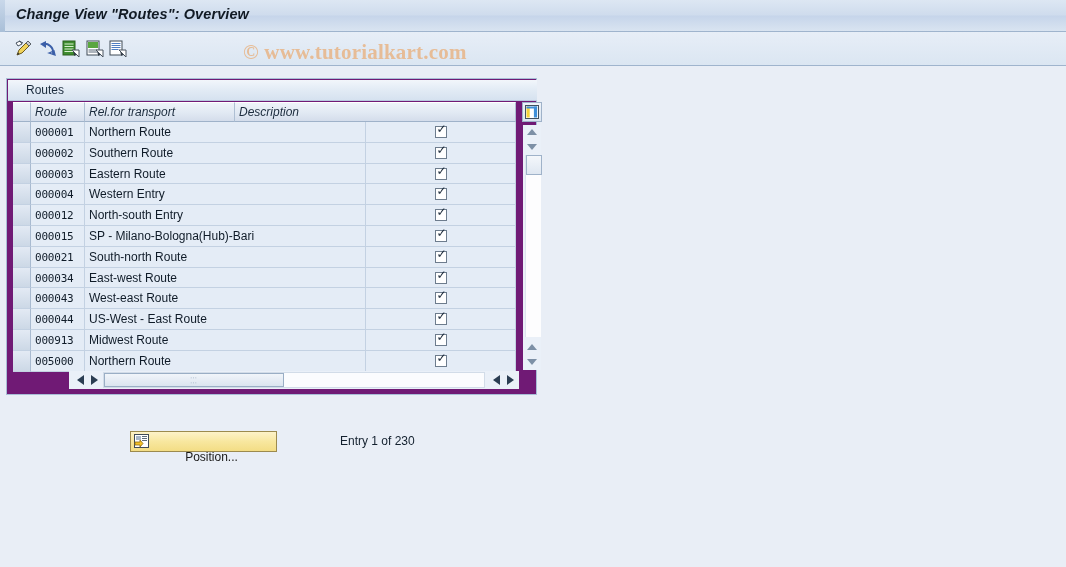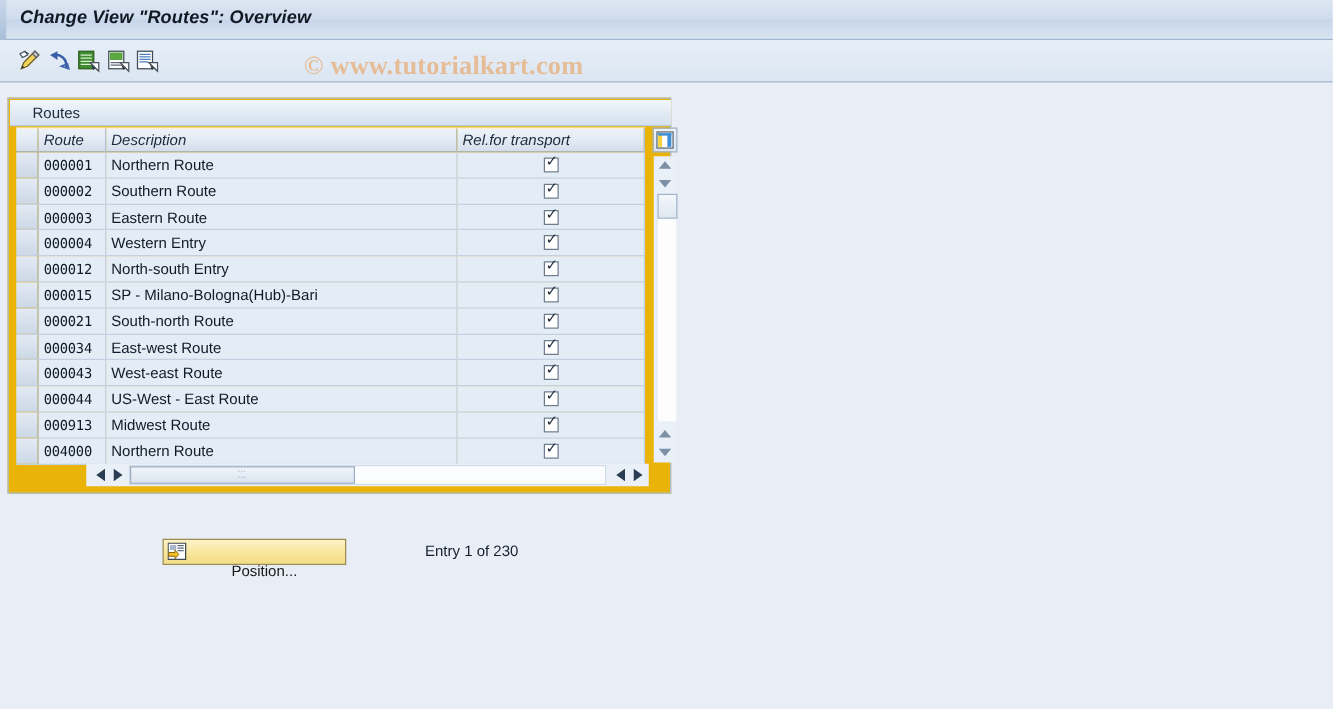--- a/index.html
+++ b/index.html
@@ -44,21 +44,21 @@
     position: absolute; left: 243px; top: 40px;
     font-family: "Liberation Serif", serif;
     font-size: 21px; font-weight: bold;
     color: #e8b587; opacity: .85; white-space: nowrap;
     letter-spacing: .2px;
   }
 
   
   #panel {
     position: absolute; left: 6px; top: 78px; width: 531px; height: 317px;
-    background: #eab308;
+    background: #701a75;
     border: 1px solid #a8bed6;
   }
   #panel-title {
     position: absolute; left: 1px; top: 1px; width: 529px; height: 21px;
     background: linear-gradient(to bottom, #f2f6fb 0%, #e2ebf5 50%, #d6e2f0 100%);
     border-bottom: 1px solid #b8c9de;
     font-size: 12px; color: #1b2b3d;
     padding: 3px 0 0 18px;
   }
 
@@ -248,22 +248,22 @@
 <div id="watermark">© www.tutorialkart.com</div>
 
 <div id="panel">
 
   <div id="panel-title">Routes</div>
 
   <div id="grid">
     <div class="hdr-row">
       <div class="hcell c-sel"></div>
       <div class="hcell c-rte">Route</div>
+      <div class="hcell c-rel">Rel.for transport</div>
       <div class="hcell c-desc">Description</div>
-      <div class="hcell c-rel">Rel.for transport</div>
     </div>
     <div id="rows-container">
         <div class="row">
           <div class="cell c-sel"></div>
           <div class="cell c-rte">000001</div>
           <div class="cell c-desc">Northern Route</div>
           <div class="cell c-rel"><span class="chk"></span></div>
         </div>
         <div class="row">
           <div class="cell c-sel"></div>
@@ -320,21 +320,21 @@
           <div class="cell c-rel"><span class="chk"></span></div>
         </div>
         <div class="row">
           <div class="cell c-sel"></div>
           <div class="cell c-rte">000913</div>
           <div class="cell c-desc">Midwest Route</div>
           <div class="cell c-rel"><span class="chk"></span></div>
         </div>
         <div class="row">
           <div class="cell c-sel"></div>
-          <div class="cell c-rte">004000</div>
+          <div class="cell c-rte">005000</div>
           <div class="cell c-desc">Northern Route</div>
           <div class="cell c-rel"><span class="chk"></span></div>
         </div>
       </div>
   </div>
 
   <div id="colcfg">
     <svg width="14" height="14" viewBox="0 0 14 14">
       <rect x="0.5" y="0.5" width="13" height="13" fill="#ffffff" stroke="#41505f"></rect>
       <rect x="1.5" y="1.5" width="3.2" height="11" fill="#f5d23b"></rect>

